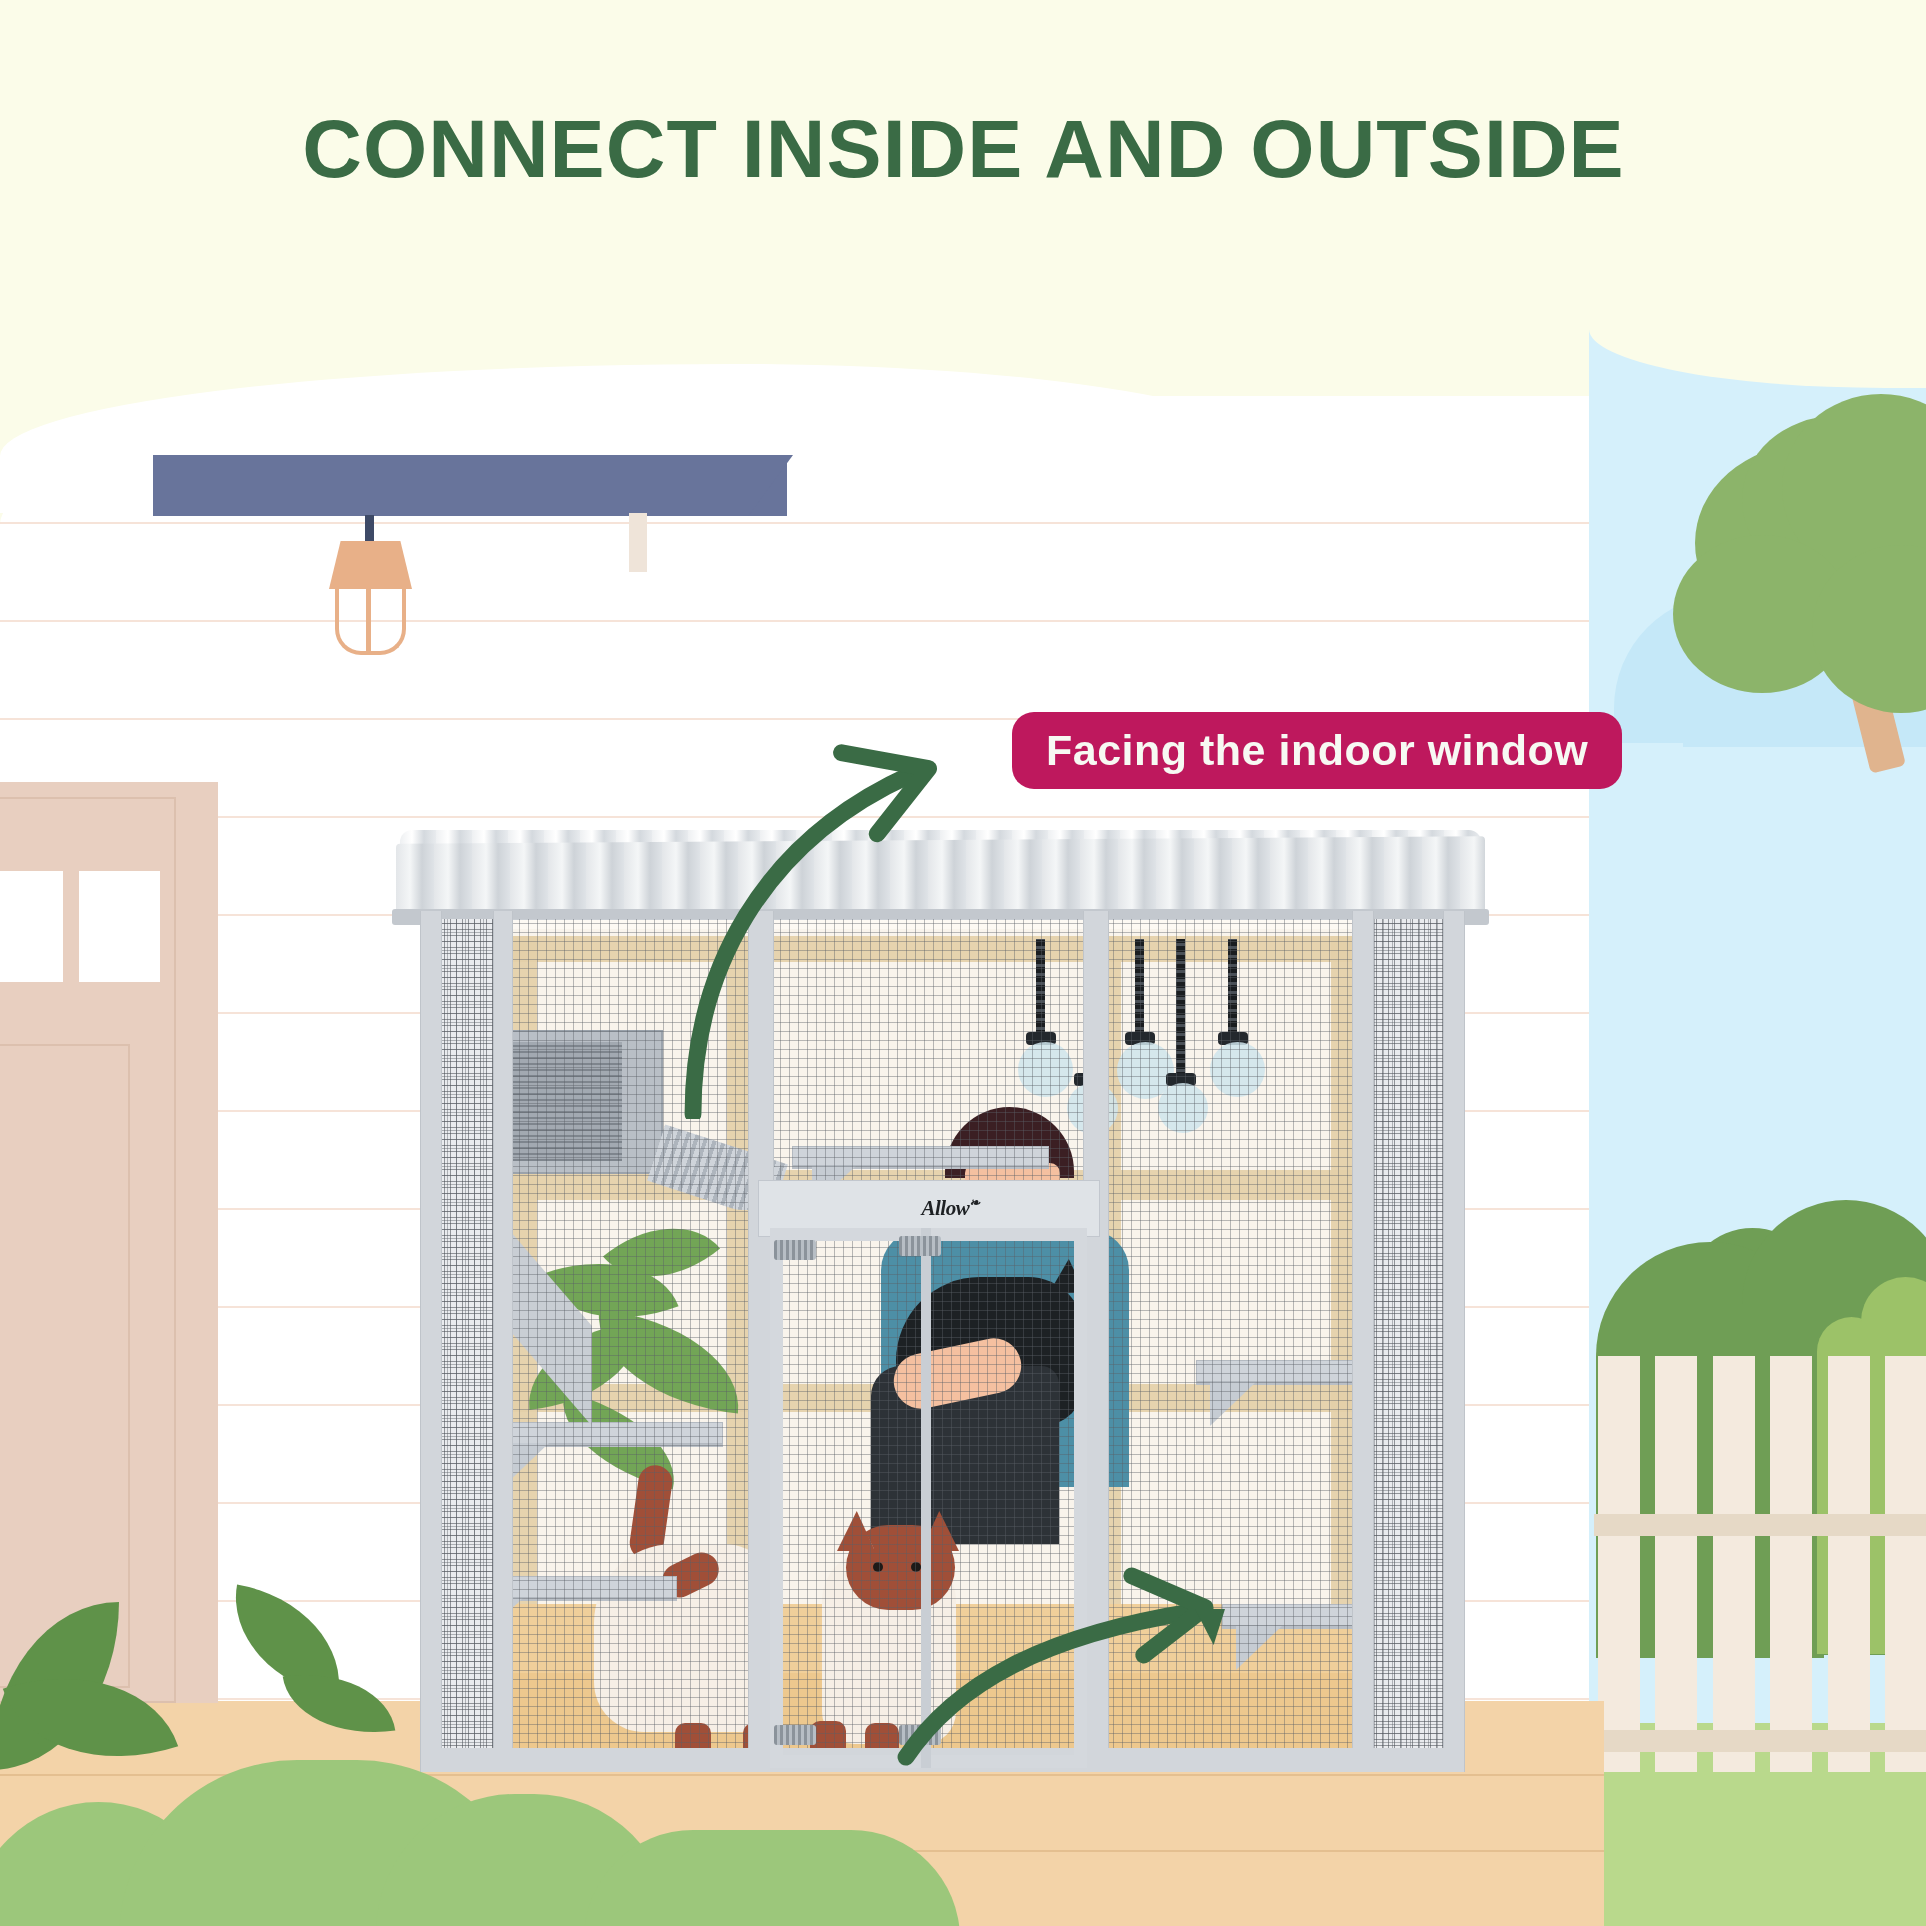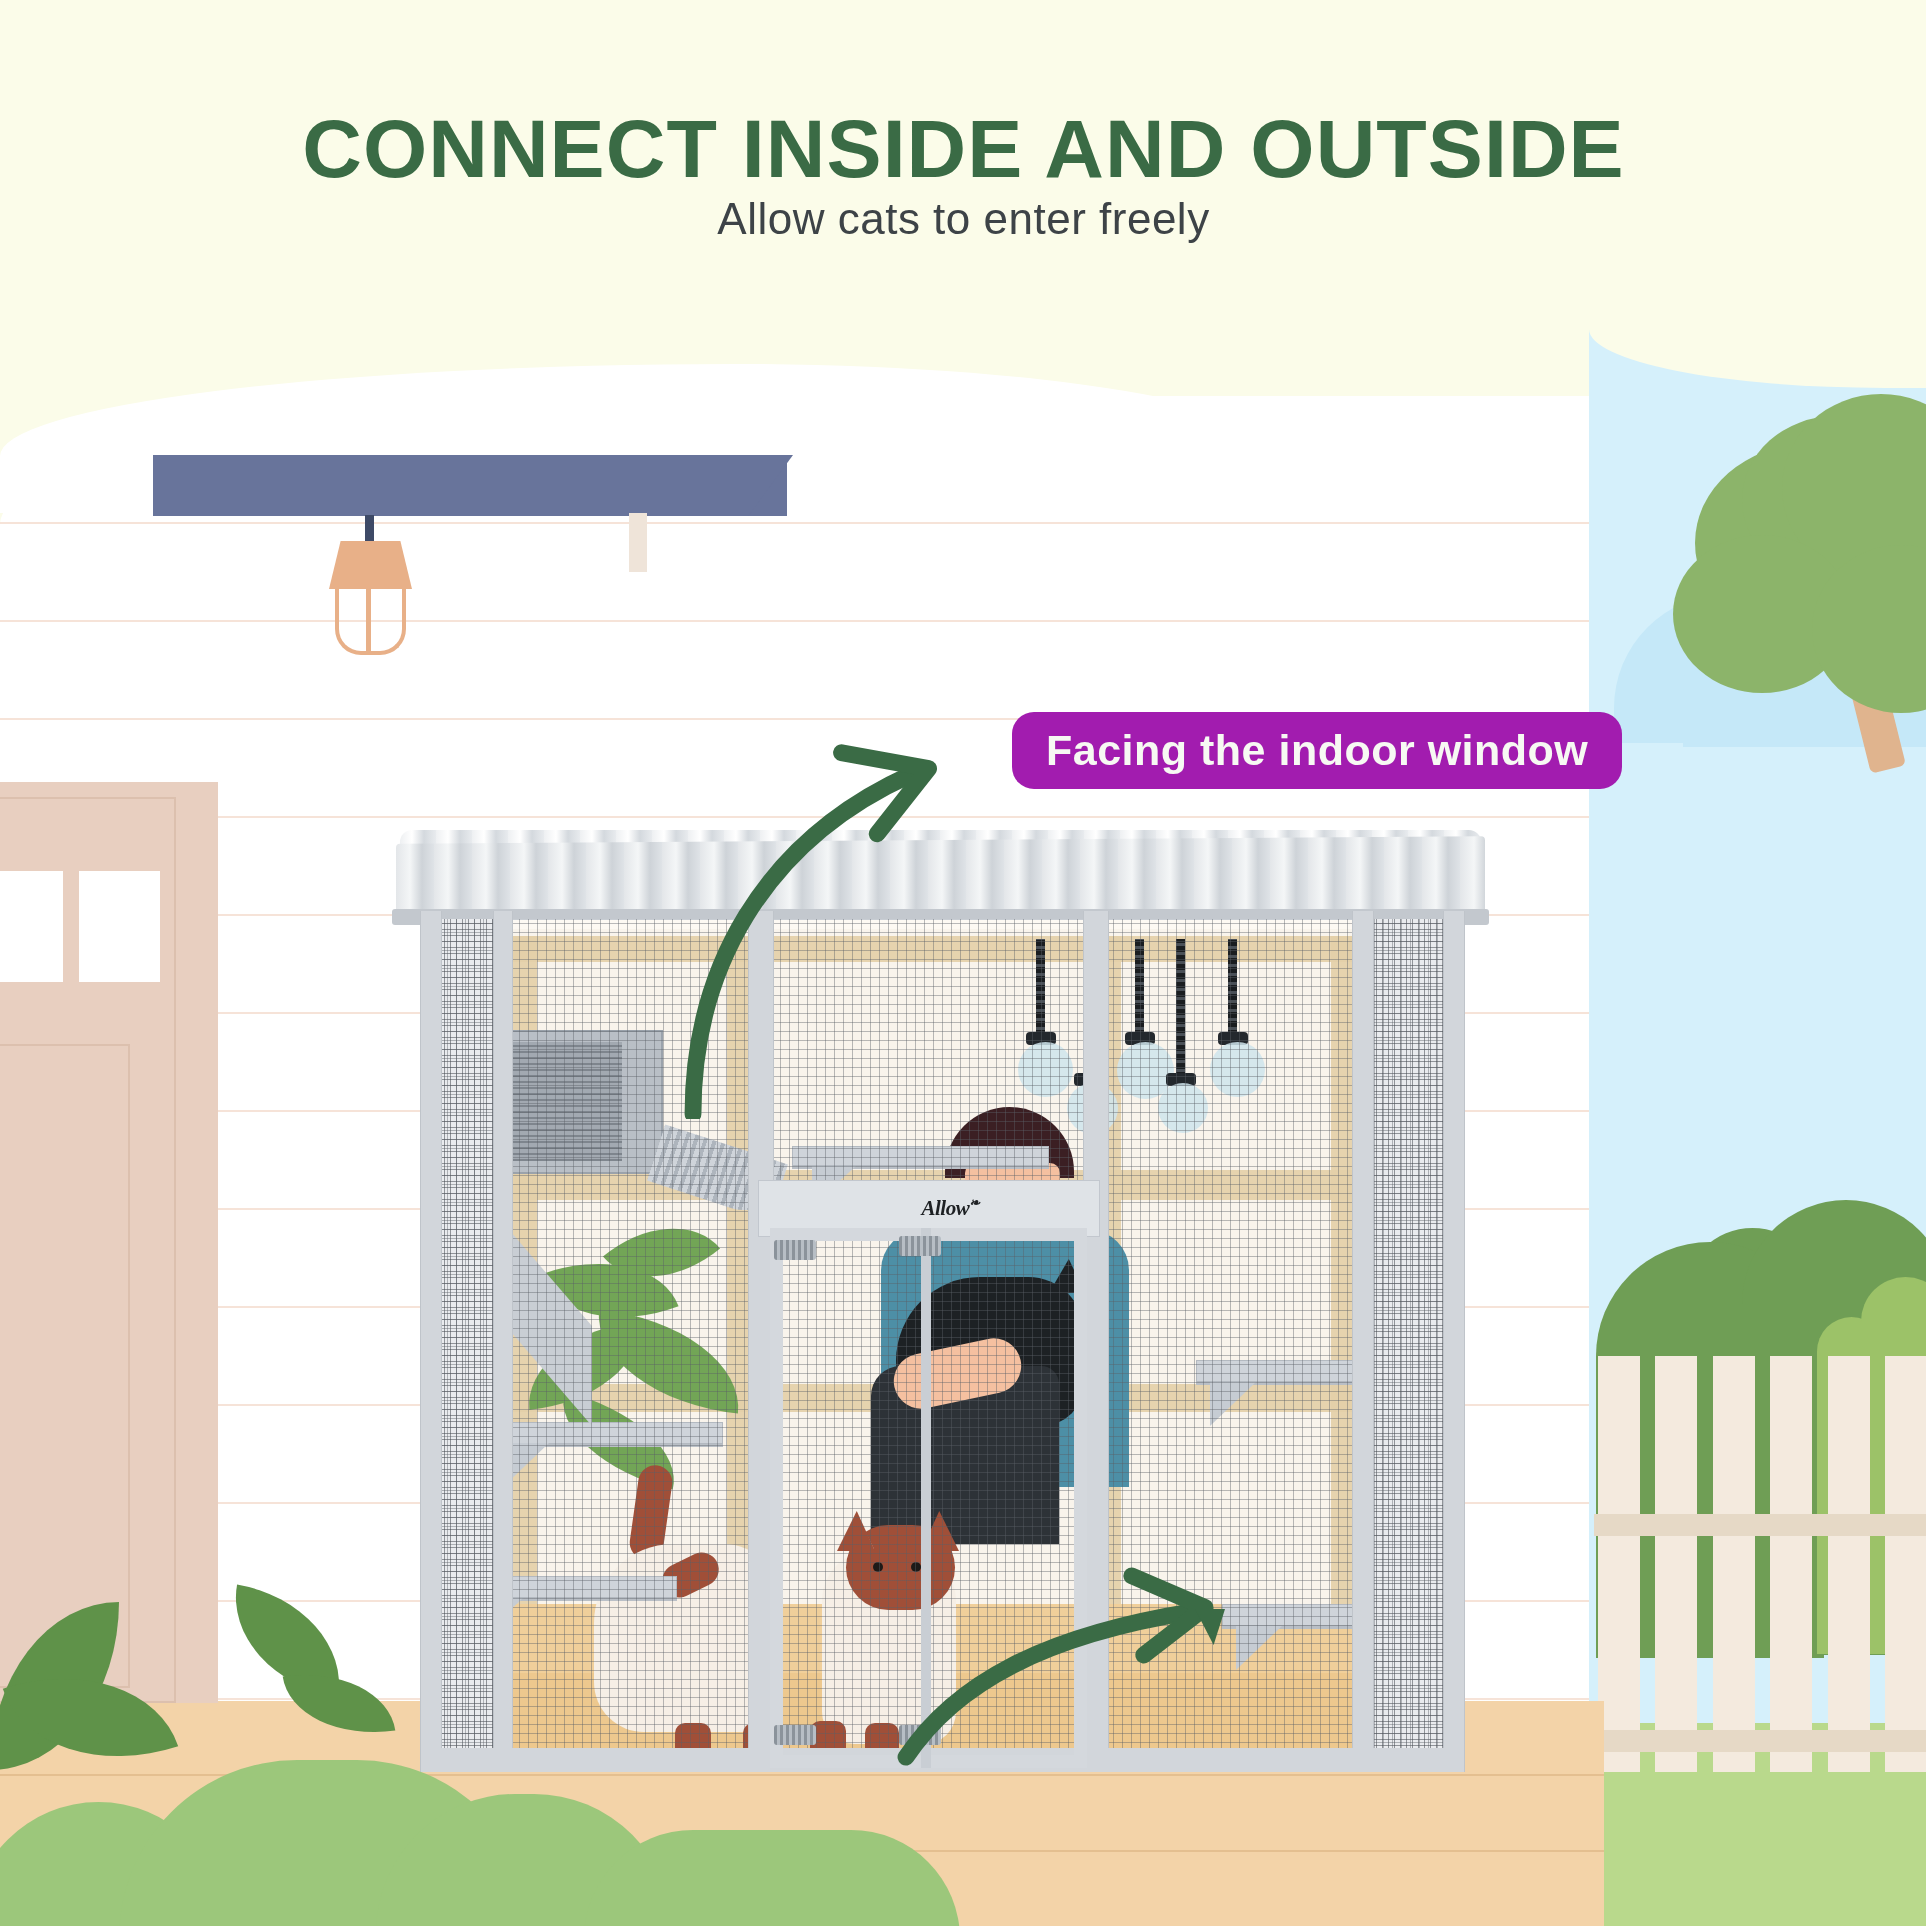--- a/index.html
+++ b/index.html
@@ -194,21 +194,21 @@
     font-family:"Liberation Sans Narrow","Liberation Sans",sans-serif;
     font-weight:bold; font-size:81px; letter-spacing:1px;
     color:#3a6b45; transform:scaleX(1.02);
   }
   .subhead {
     position:absolute; left:0; top:194px; width:1927px; text-align:center;
     font-family:"Liberation Sans",sans-serif; font-weight:400;
     font-size:44px; color:#3d4347; letter-spacing:0.5px;
   }
   .badge {
-    position:absolute; background:#a21caf; color:#f7f9f3;
+    position:absolute; background:#be185d; color:#f7f9f3;
     font-family:"Liberation Sans",sans-serif; font-weight:bold;
     border-radius:22px; display:flex; align-items:center; justify-content:center;
     letter-spacing:0.5px; white-space:nowrap;
   }
   .badge-indoor { left:1012px; top:712px; height:77px; padding:0 34px; font-size:43px; }
   .badge-exterior { left:1188px; top:1537px; height:81px; padding:0 38px; font-size:43px; }
   .badge-tail {
     position:absolute; left:1195px; top:1609px; width:30px; height:36px; background:#3a6b45;
     clip-path:polygon(0 0, 100% 0, 62% 100%);
   }
@@ -406,19 +406,18 @@
     <path d="M 10 395 C 10 250, 80 120, 230 52" stroke="#3a6b45" stroke-width="17" fill="none" stroke-linecap="round"></path>
     <path d="M 160 30 L 248 46 L 196 112" stroke="#3a6b45" stroke-width="17" fill="none" stroke-linecap="round" stroke-linejoin="round"></path>
   </svg>
 
   <svg class="arrow" style="left:896px; top:1564px; width:327px; height:208px;" viewBox="0 0 330 210">
     <path d="M 10 195 C 60 120, 150 72, 300 48" stroke="#3a6b45" stroke-width="17" fill="none" stroke-linecap="round"></path>
     <path d="M 238 12 L 312 44 L 250 92" stroke="#3a6b45" stroke-width="17" fill="none" stroke-linecap="round" stroke-linejoin="round"></path>
   </svg>
 
   <div class="headline">CONNECT INSIDE AND OUTSIDE</div>
-  <div class="subhead">Allow cats to enter freely</div>
 
   <div class="badge badge-indoor">Facing the indoor window</div>
   <div class="badge-tail"></div>
 
 </div>
 
 
 </body></html>

